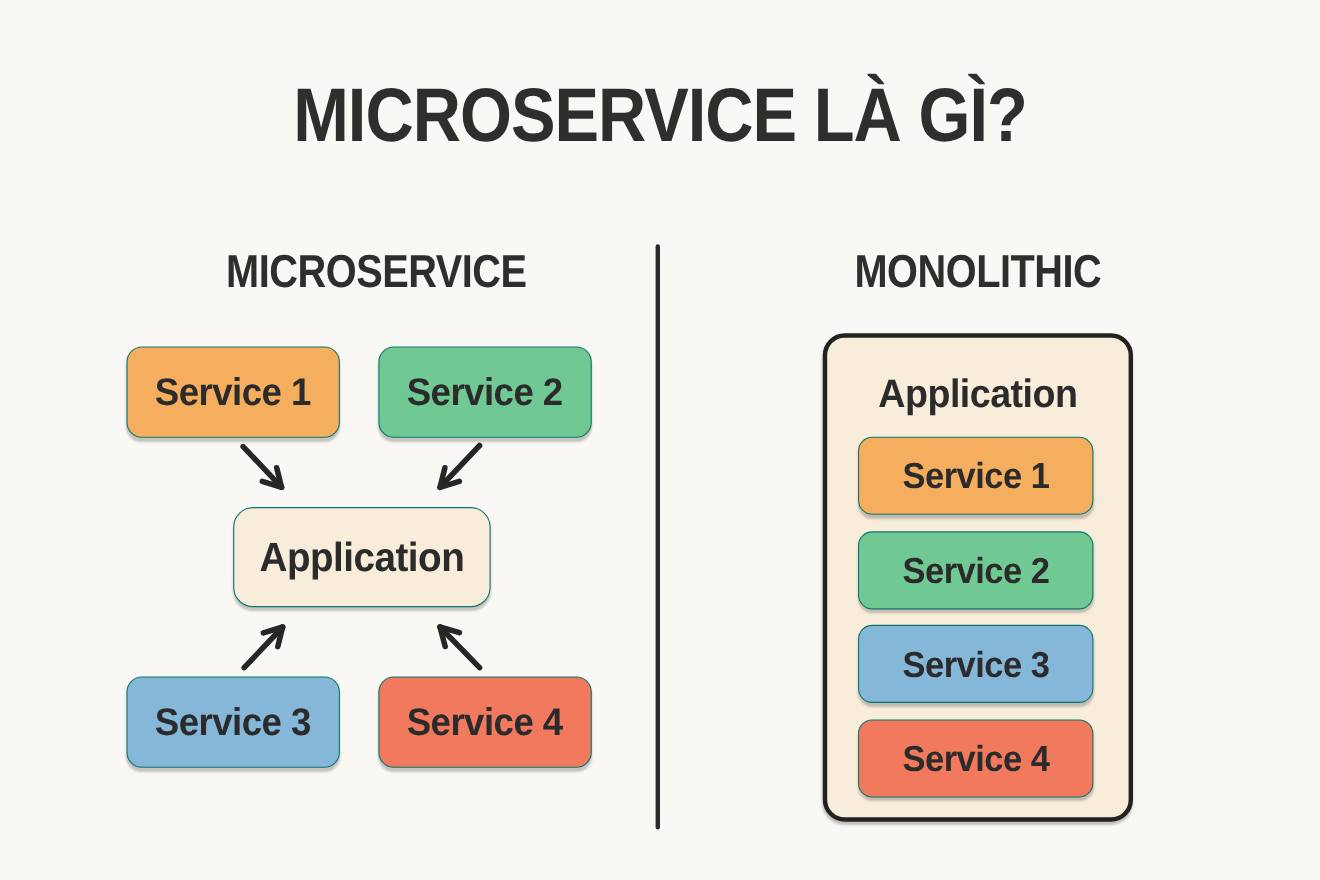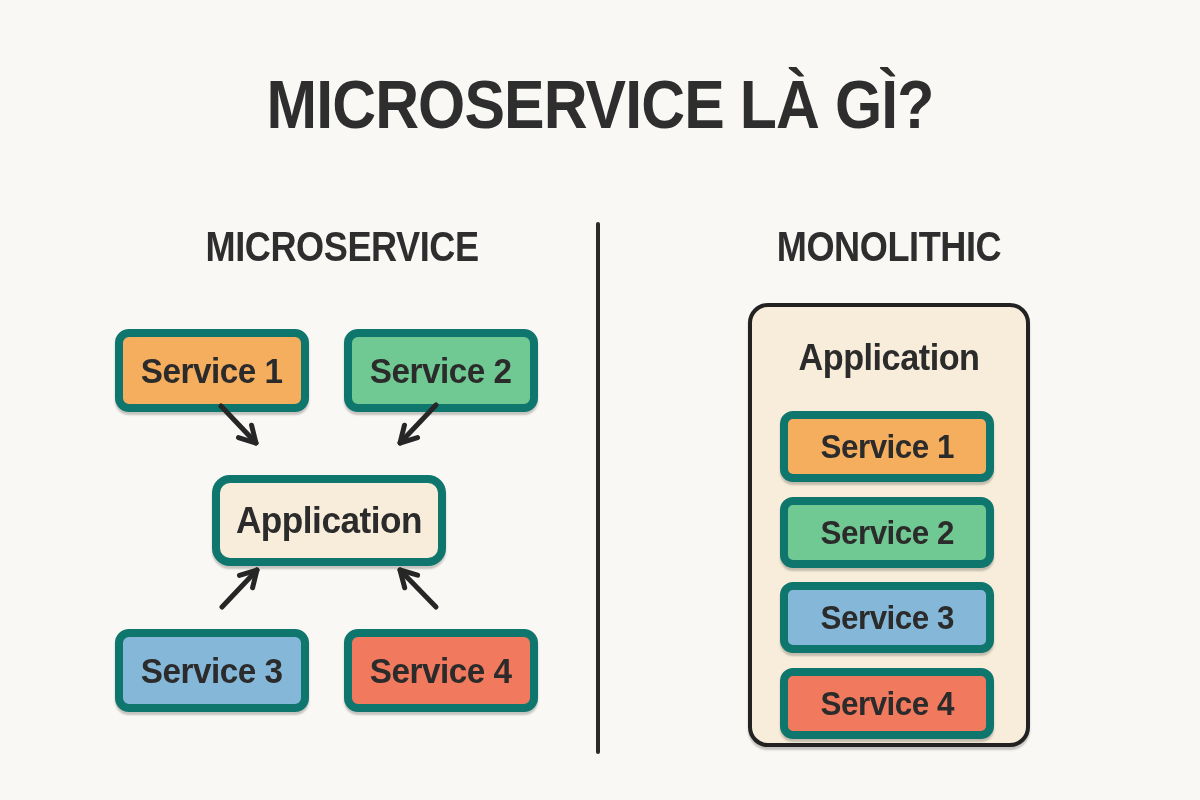--- a/index.html
+++ b/index.html
@@ -35,27 +35,26 @@
   .divider{
     position:absolute;left:596px;top:222px;
     width:4px;height:532px;border-radius:2px;
     background:#2b2b2b;
   }
 
   
   .box{
     position:absolute;
     display:flex;align-items:center;justify-content:center;
-    border:8px solid #0f766e;
+    border:1px solid #0f766e;
     border-radius:14px;
     box-shadow:0 3px 2px rgba(40,40,40,0.25);
     font-weight:700;
     box-sizing:border-box;
     white-space:nowrap;
-    margin-top:14px;
   }
   .box .lbl{transform:scaleX(0.95);letter-spacing:-0.5px;}
 
   
   .svc-l{width:194px;height:83px;font-size:35px;}
   .pos-s1{left:115px;top:315px;}
   .pos-s2{left:344px;top:315px;}
   .pos-s3{left:115px;top:615px;}
   .pos-s4{left:344px;top:615px;}
   .app-left{

